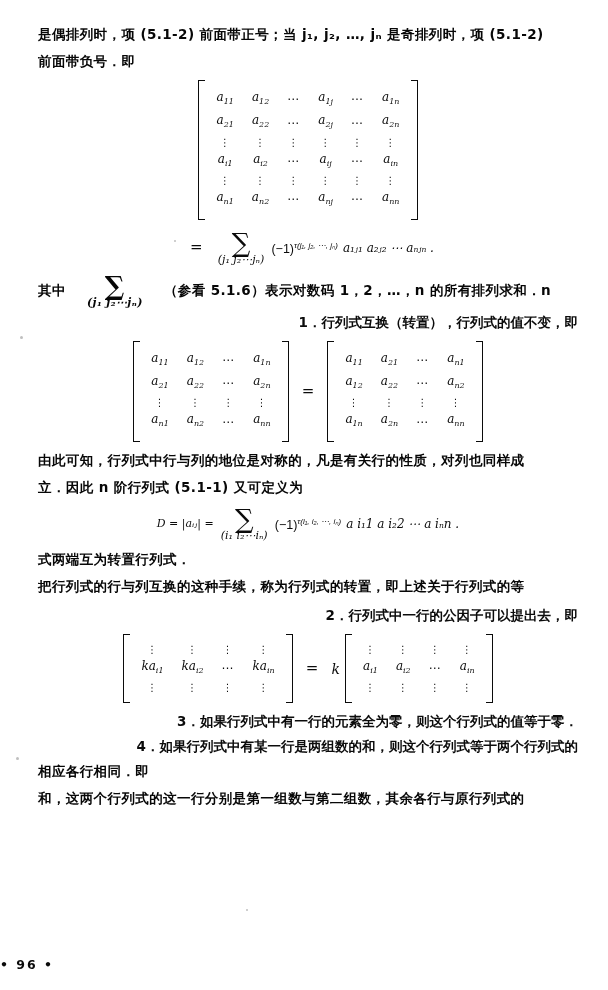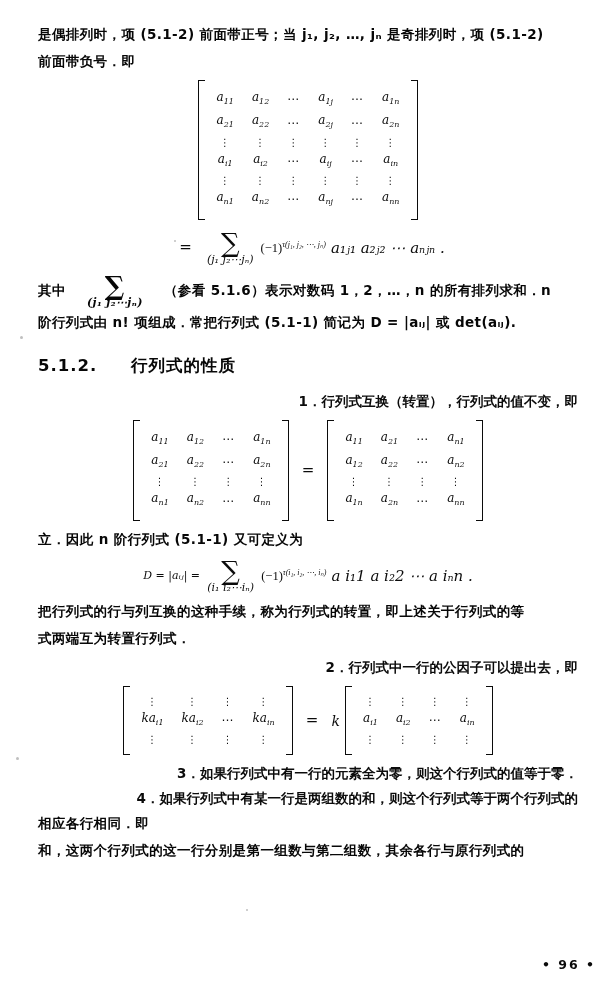--- a/index.html
+++ b/index.html
@@ -112,25 +112,25 @@
   .sigma .sub {
     font-size: 11px;
     font-style: italic;
     font-family: "DejaVu Serif", serif;
     display: block;
     margin-top: -2px;
   }
   .mi {
     font-family: "DejaVu Serif", serif;
     font-style: italic;
-    font-size: 15px;
+    font-size: 12px;
     vertical-align: middle;
   }
   .mn {
-    font-family: Liberation Serif, serif;
+    font-family: Liberation Sans, sans-serif;
     font-style: normal;
     font-size: 12.5px;
     vertical-align: middle;
   }
   h2.section {
     font-size: 16.5px;
     font-weight: bold;
     margin: 20px 0 12px 0;
     letter-spacing: 1px;
     color: #0d0d0d;
@@ -141,21 +141,21 @@
     line-height: 25px;
     text-indent: 27px;
     margin: 0;
     text-align: right;
   }
   .footer {
     position: absolute;
     left: 0;
     right: 0;
     bottom: 18px;
-    text-align: right;
+    text-align: left;
     font-size: 12.5px;
     font-weight: bold;
     letter-spacing: 2px;
     color: #111;
   }
   .speck {
     position: absolute;
     background: #8a8a8a;
     border-radius: 50%;
     opacity: 0.55;
@@ -239,27 +239,21 @@
 
     <div class="para" style="margin-top:8px;">
       <span>其中</span>
       <span class="sigma" style="margin:0 14px;">
         <span class="big">∑</span>
         <span class="sub">(j₁ j₂⋯jₙ)</span>
       </span>
       <span>（参看 5.1.6）表示对数码 1，2，…，n 的所有排列求和．n</span>
     </div>
 
-    <p class="para">阶行列式由 n! 项组成．常把行列式 (5.1-1) 简记为 D = |aᵢⱼ| 或 det(aᵢⱼ).</p>
-
-    <h2 class="section">
-      <span>5.1.2.</span>
-      &nbsp;&nbsp;&nbsp;
-      <span>行列式的性质</span>
-    </h2>
+
 
     <p class="num-item">1．行列式互换（转置），行列式的值不变，即</p>
 
     <div class="mathblock">
       <span class="matrix-wrap">
         <table class="mx">
           <tbody>
               <tr>
             <td>a<sub>11</sub></td>
             <td>a<sub>12</sub></td>
@@ -313,34 +307,35 @@
             <td>a<sub>1n</sub></td>
             <td>a<sub>2n</sub></td>
             <td class="dots">⋯</td>
             <td>a<sub>nn</sub></td>
           </tr>
         </tbody>
           </table>
       </span>
     </div>
 
+    <p class="para">由此可知，行列式中行与列的地位是对称的，凡是有关行的性质，对列也同样成</p>
     <p class="para">立．因此 n 阶行列式 (5.1-1) 又可定义为</p>
 
     <div class="mathblock">
       <span class="mi" style="font-size:11px;">D = |aᵢⱼ| =</span>
       <span class="sigma">
         <span class="big">∑</span>
         <span class="sub">(i₁ i₂⋯iₙ)</span>
       </span>
       <span class="mn">(−1)<sup style="font-style:italic;">τ(i₁, i₂, ⋯, iₙ)</sup></span>
       <span class="mi">a i₁1 a i₂2 ⋯ a iₙn .</span>
     </div>
 
+    <p class="para">式两端互为转置行列式．</p>
     <p class="para">把行列式的行与列互换的这种手续，称为行列式的转置，即上述关于行列式的等</p>
-    <p class="para">式两端互为转置行列式．</p>
 
     <p class="num-item" style="margin-top:4px;">2．行列式中一行的公因子可以提出去，即</p>
 
     <div class="mathblock">
       <span class="matrix-wrap">
         <table class="mx">
           <tbody>
               <tr class="vdots">
             <td>⋮</td>
             <td>⋮</td>

